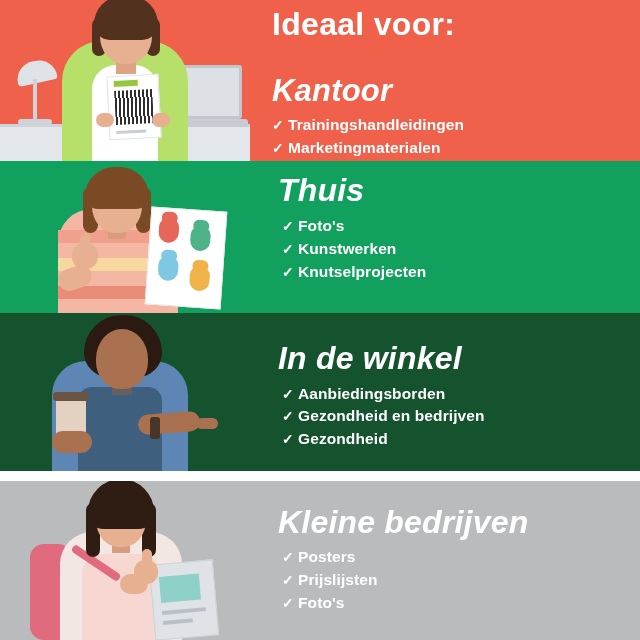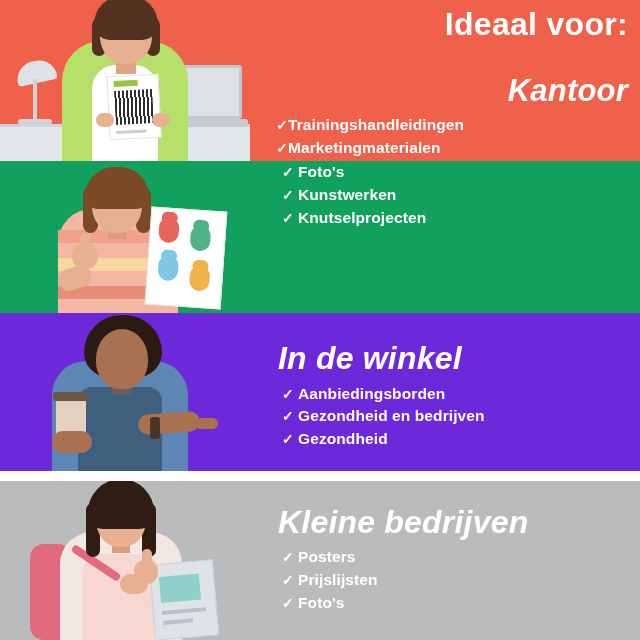--- a/index.html
+++ b/index.html
@@ -21,21 +21,21 @@
     position: relative;
   }
   .band {
     position: relative;
     display: flex;
     align-items: stretch;
     overflow: hidden;
   }
   .band-1 { height: 164px; background: #ef614a; }
   .band-2 { height: 154px; background: #11a05e; }
-  .band-3 { height: 160px; background: #6d28d9; }
+  .band-3 { height: 160px; background: #14532d; }
   .band-4 { height: 162px; background: #b9bbbd; margin-top: 10px; }
 
   
   .photo {
     position: relative;
     width: 250px;
     flex: 0 0 250px;
   }
   .photo-inner {
     position: absolute;
@@ -90,21 +90,21 @@
   .check {
     flex: 0 0 auto;
     width: 16px;
     font-size: 14px;
     font-weight: bold;
     line-height: 1.46;
   }
   .bullet-text { white-space: nowrap; }
 
   
-  .band-1 .content { padding-left: 22px; text-align: right; }
+  .band-1 .content { padding-left: 22px; }
   .band-2 .content { padding-left: 28px; }
   .band-3 .content { padding-left: 28px; }
   .band-4 .content { padding-left: 28px; }
   .band-2 ul.bullets, .band-3 ul.bullets, .band-4 ul.bullets { margin-left: 4px; }
 
   
   .head {
     position: absolute;
     border-radius: 50% 50% 46% 46%;
     background: #e7b191;
@@ -284,20 +284,21 @@
         <div class="b2-sheet">
           <div class="b2-hand" style="left:8px;top:10px;background:#e8655a;"></div>
           <div class="b2-hand" style="left:40px;top:16px;background:#4fb38a;"></div>
           <div class="b2-hand" style="left:10px;top:48px;background:#7ec8e3;"></div>
           <div class="b2-hand" style="left:42px;top:56px;background:#f0b24a;"></div>
         </div>
       </div>
       <div class="photo-fade"></div>
     </div>
     <div class="content">
+      <h2 class="band-title">Thuis</h2>
       <ul class="bullets">
         <li>
           <span class="check">✓</span>
           <span class="bullet-text">Foto's</span>
         </li>
         <li>
           <span class="check">✓</span>
           <span class="bullet-text">Kunstwerken</span>
         </li>
         <li>

